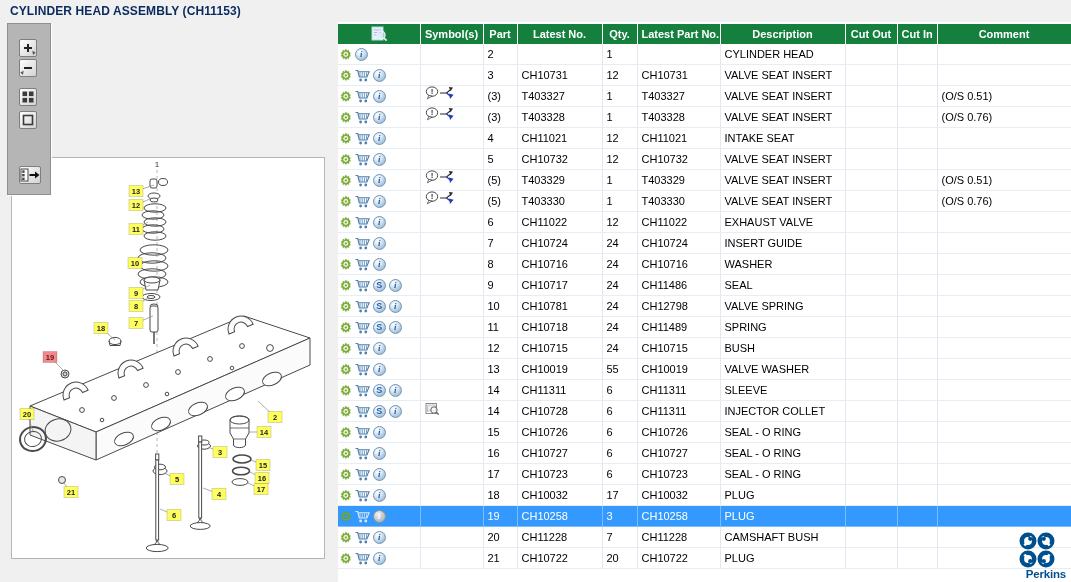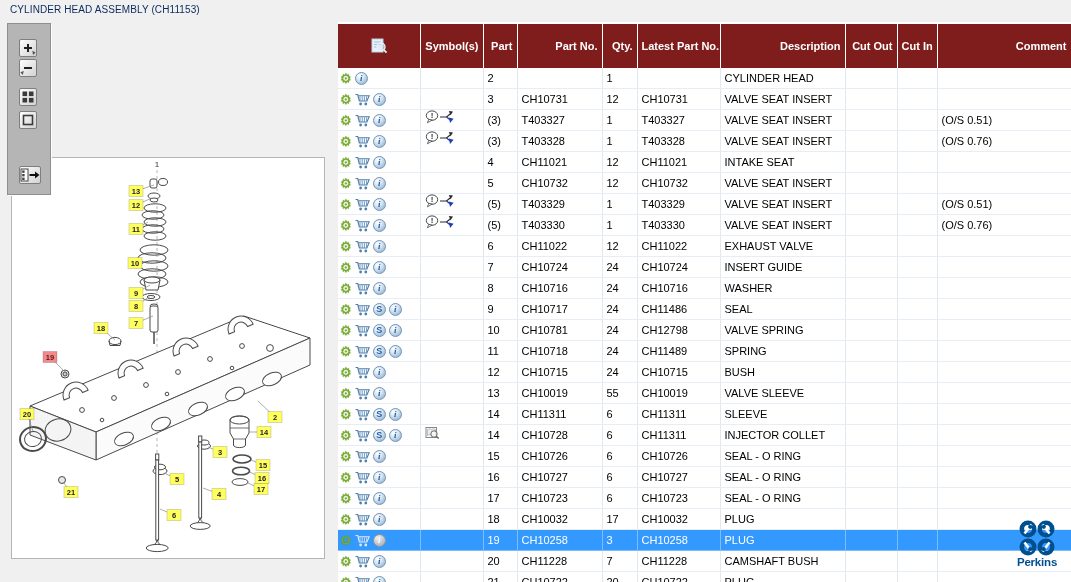--- a/index.html
+++ b/index.html
@@ -3,21 +3,21 @@
 <meta charset="utf-8">
 <style>
   html,body{margin:0;padding:0;}
   body{
     width:1071px;height:582px;position:relative;overflow:hidden;
     background:#f0f0f0;font-family:"Liberation Sans",sans-serif;
     -webkit-font-smoothing:antialiased;
   }
   
   .page-title{
-    position:absolute;left:10px;top:4px;font-size:10px;font-weight:normal;
+    position:absolute;left:10px;top:4px;font-size:12px;font-weight:bold;
     color:#0a2a5e;letter-spacing:.1px;
   }
   
   .dtoolbar{
     position:absolute;left:7px;top:23px;width:42px;height:170px;
     background:#b5b5b5;border:1px solid #8f8f8f;box-shadow:1px 1px 0 #fdfdfd;
     z-index:5;
   }
   .tbtn{
     position:absolute;left:11px;width:18px;height:18px;
@@ -35,22 +35,22 @@
   
   .table-panel{
     position:absolute;left:338px;top:22px;width:733px;bottom:0;
     background:#ffffff;
   }
   table.parts{
     border-collapse:collapse;table-layout:fixed;width:733px;margin-top:2px;
     font-size:11px;color:#000;
   }
   table.parts th{
-    background:#7f1d1d;color:#ffffff;font-weight:bold;text-align:right;
-    height:20px;padding:12px 4px;border-right:1px solid rgba(255,255,255,.45);
+    background:#15803d;color:#ffffff;font-weight:bold;text-align:center;
+    height:20px;padding:0 4px;border-right:1px solid rgba(255,255,255,.45);
     white-space:nowrap;overflow:hidden;font-size:11px;
   }
   table.parts td{
     height:20px;padding:0 4px;border-right:1px solid #e2e8ee;
     border-bottom:1px solid #e6edf4;white-space:nowrap;overflow:hidden;
     line-height:20px;
   }
   table.parts td.iconcell{padding:0 2px;}
   tr.partrow{background:#ffffff;}
   tr.partrow.selected{background:#3399ff;color:#ffffff;}
@@ -65,21 +65,21 @@
   }
   .sphere.i{font-family:"Liberation Serif",serif;font-style:italic;}
   tr.selected .sphere{
     background:radial-gradient(circle at 35% 28%, #f2f2f2 0%, #c9ced4 45%, #9aa4ad 100%);
     border-color:#8a949e;color:#ffffff;
   }
   tr.selected .cartline{stroke:#dfe9f4;}
   tr.selected .cartwheel{fill:#dfe9f4;}
   
   .brand{
-    position:absolute;right:5px;bottom:14px;width:58px;text-align:center;
+    position:absolute;right:5px;bottom:2px;width:58px;text-align:right;
   }
   .brand .brandname{
     color:#00508f;font-weight:bold;font-size:11.5px;letter-spacing:-.2px;
     display:block;margin-top:-1px;
   }
 </style>
 </head>
 <body>
 
 <div class="page-title">CYLINDER HEAD ASSEMBLY (CH11153)</div>
@@ -312,21 +312,21 @@
         <th>
           <svg width="18" height="16" viewBox="0 0 18 16" style="display:block;margin:0 auto">
             <rect x="2" y="1" width="11" height="13" fill="#e9f1f8" stroke="#bcd3e6"></rect>
             <path d="M4 4 h7 M4 6.5 h7 M4 9 h3.5" stroke="#9fc0da" stroke-width="1" fill="none"></path>
             <circle cx="11" cy="9" r="4" fill="rgba(215,232,246,.55)" stroke="#e6f0f8" stroke-width="1.4"></circle>
             <path d="M13.8 11.8 L16.6 14.6" stroke="#e6f0f8" stroke-width="1.8"></path>
           </svg>
         </th>
         <th>Symbol(s)</th>
         <th>Part</th>
-        <th>Part No.</th>
+        <th>Latest No.</th>
         <th>Qty.</th>
         <th>Latest Part No.</th>
         <th>Description</th>
         <th>Cut Out</th>
         <th>Cut In</th>
         <th>Comment</th>
       </tr>
     </thead>
     <tbody>
         <tr class="partrow">
@@ -718,21 +718,21 @@
       <circle class="cartwheel" cx="10.8" cy="11" r="1.4" fill="#4d7fae"></circle>
               </svg>
               <span class="sphere i">i</span>
             </span>
           </td>
           <td class="symcell"></td>
           <td>13</td>
           <td>CH10019</td>
           <td>55</td>
           <td>CH10019</td>
-          <td>VALVE SLEEVE</td>
+          <td>VALVE WASHER</td>
           <td></td>
           <td></td>
           <td></td>
         </tr>
         <tr class="partrow">
           <td class="iconcell">
             <span class="rowicons">
               <span class="gear-glyph">⚙</span>
               <svg width="15" height="13" viewBox="0 0 15 13" style="vertical-align:middle">
       <path class="cartline" d="M0.5 1.5 h2.2 l1.6 6.5 h7.6 l2.3 -5.2 h-10.8" fill="none" stroke="#4d7fae" stroke-width="1.1"></path>

